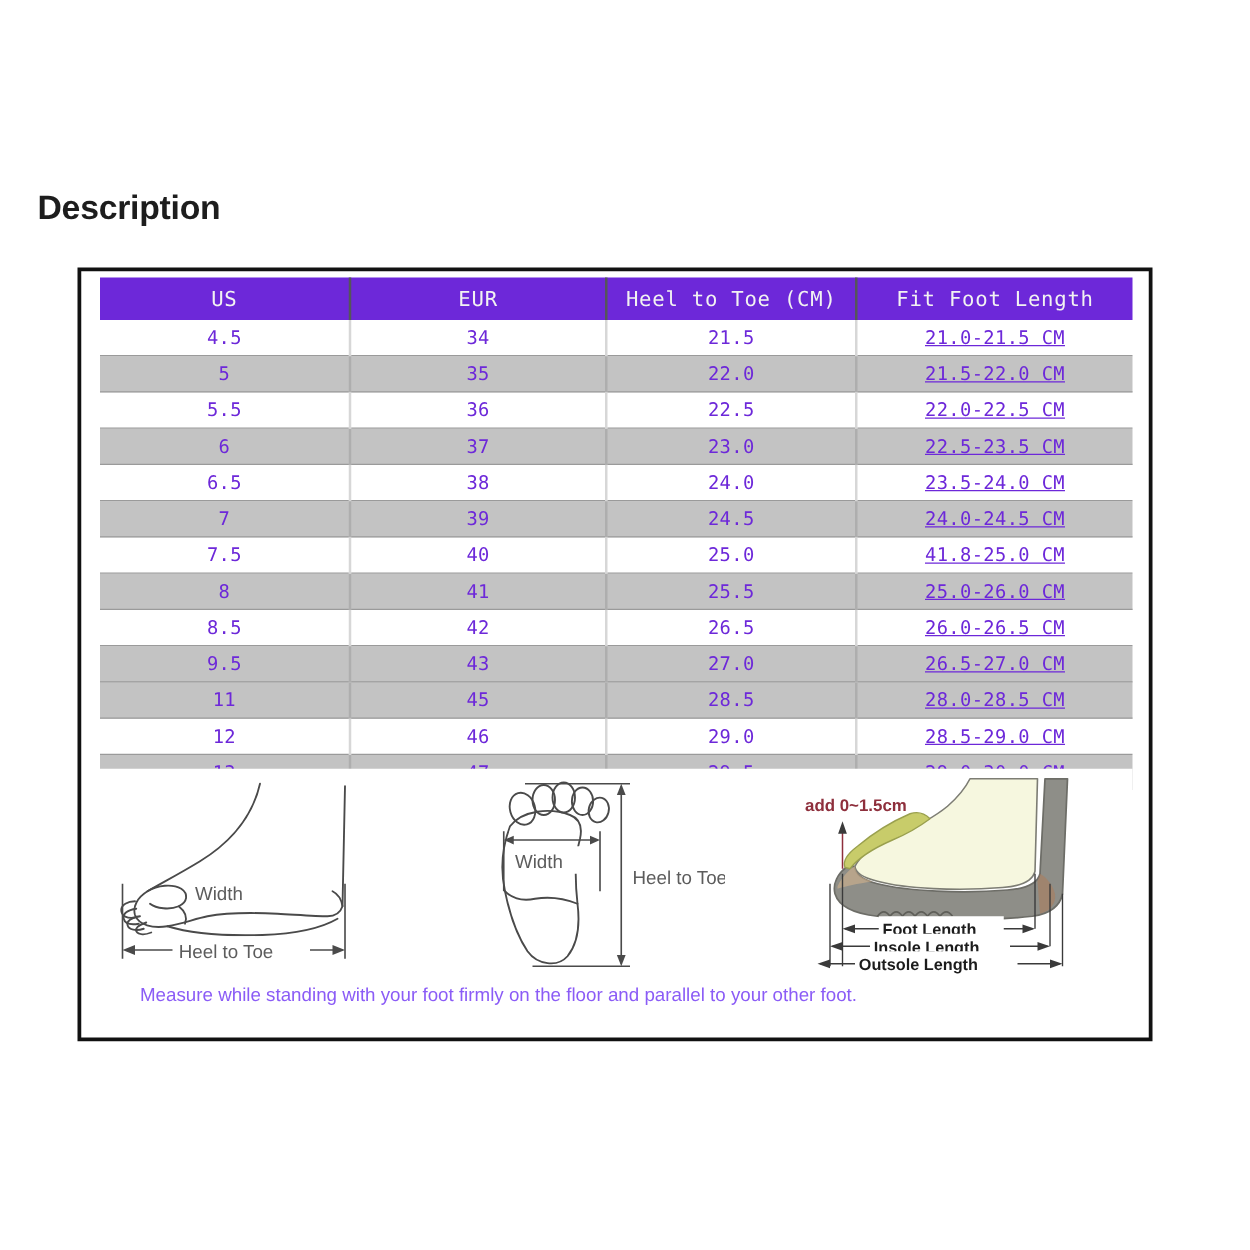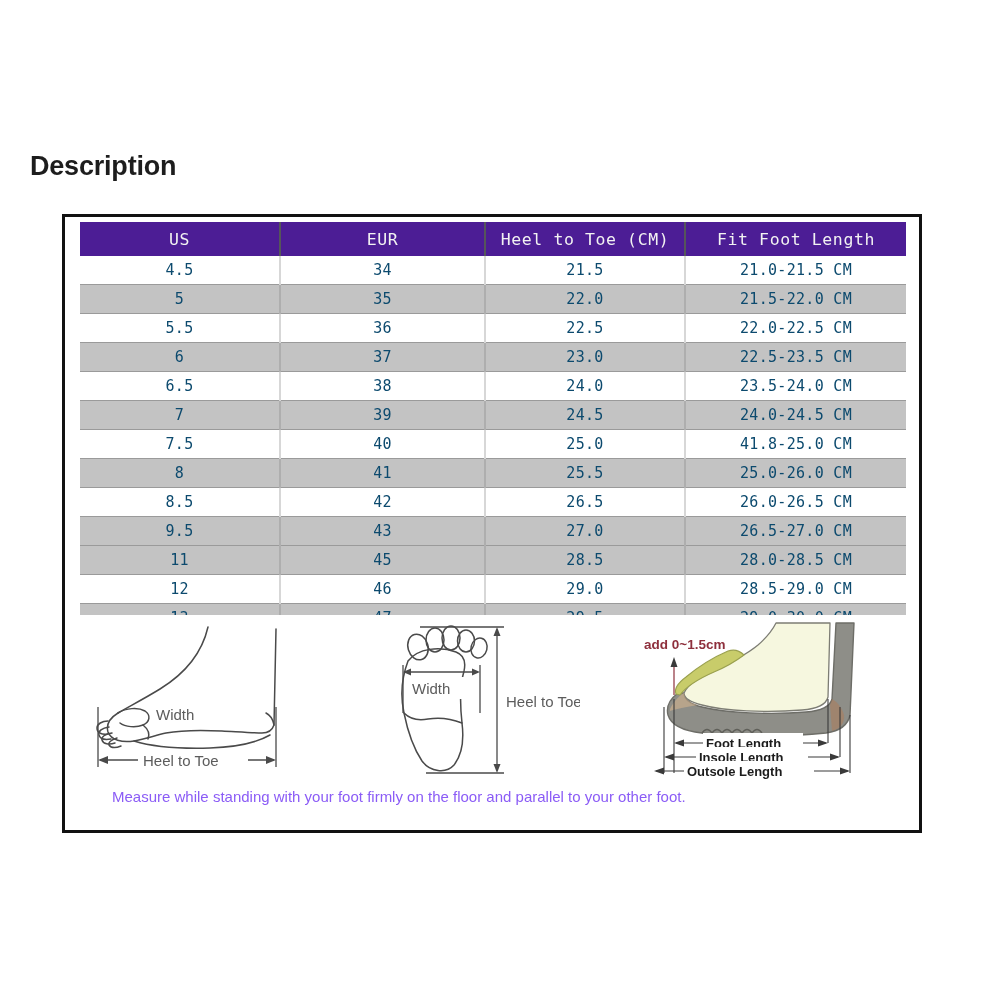--- a/index.html
+++ b/index.html
@@ -45,44 +45,44 @@
     border-collapse: collapse;
     table-layout: fixed;
     font-family: "DejaVu Sans Mono", "Liberation Mono", monospace;
   }
   #size-table col.c-us  { width: 200px; }
   #size-table col.c-eur { width: 205px; }
   #size-table col.c-htt { width: 200px; }
   #size-table col.c-ffl { width: 221px; }
 
   #size-table thead th {
-    background: #4c1d95;
+    background: #6d28d9;
     color: #f2f2f2;
     font-weight: normal;
     font-size: 16.5px;
     height: 32px;
     letter-spacing: 0.6px;
     border-right: 2px solid #55555a;
     text-align: center;
     vertical-align: middle;
     margin-top: 32px;
   }
   #size-table thead th:last-child { border-right: none; }
 
   #size-table tbody td {
     height: 26px;
     font-size: 15px;
-    color: #0c4a6e;
+    color: #6d28d9;
     text-align: center;
     vertical-align: middle;
     border-right: 2px solid #d7d7d7;
     border-bottom: 1px solid #9a9a9a;
     letter-spacing: 0.3px;
   }
-  #size-table tbody td:last-child { border-right: none; }
+  #size-table tbody td:last-child { border-right: none; text-decoration: underline; }
   #size-table tbody tr.odd  td { background: #ffffff; }
   #size-table tbody tr.even td { background: #c3c3c3; border-right-color: #aeaeae; }
   #size-table tbody tr:last-child td { border-bottom: none; }
 
   
   #diagrams {
     position: absolute;
     left: 15px;
     top: 398px;
     width: 826px;

